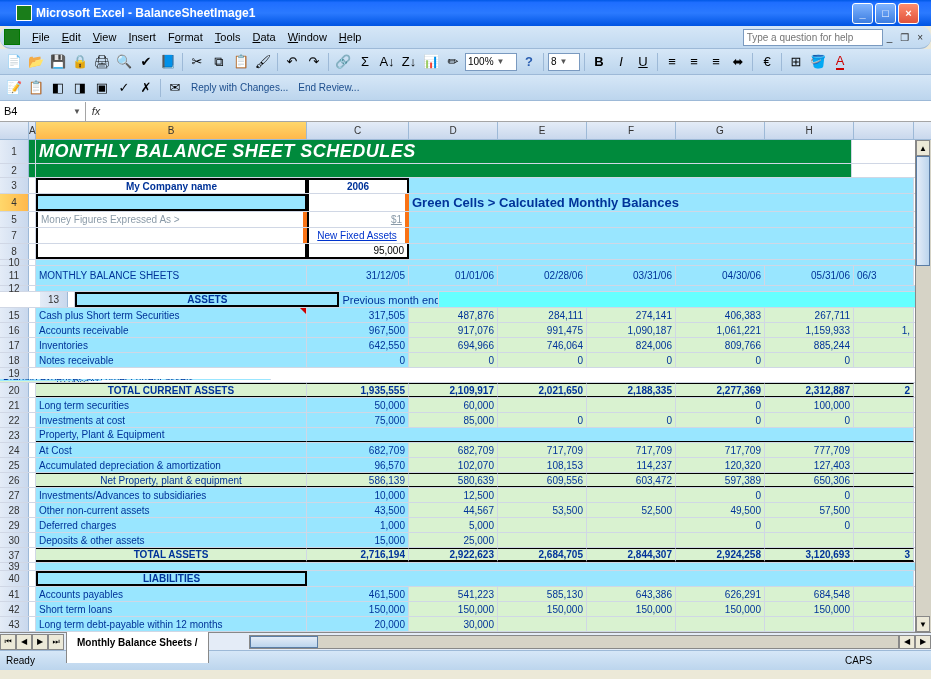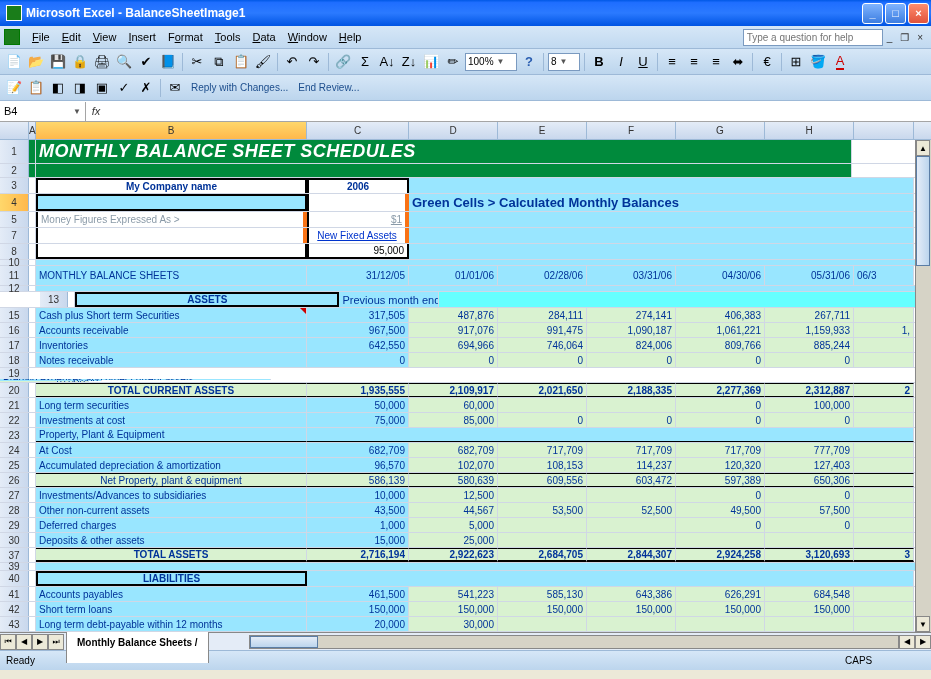--- a/index.html
+++ b/index.html
@@ -1,26 +1,26 @@
 <!DOCTYPE html>
 <html><head>
 <meta charset="utf-8">
 <style>
 * { margin:0; padding:0; box-sizing:border-box; }
 body { font-family:Tahoma,Arial,sans-serif; font-size:11px; background:#ece9d8; overflow:hidden; width:931px; height:679px; }
 
 
-.titlebar { height:26px; background:linear-gradient(to bottom,#0058e6 0%,#1f6eff 10%,#2b7aff 50%,#0054e3 100%); display:flex; align-items:center; padding:0 2px; color:#fff; }
+.titlebar { height:26px; background:linear-gradient(to bottom,#0058e6 0%,#1f6eff 10%,#2b7aff 50%,#0054e3 100%); display:flex; align-items:center; padding:0 12px; color:#fff; }
 .titlebar .ico { width:16px; height:16px; background:#1a7d1a; margin:0 4px; border:1px solid #fff; }
 .titlebar .title { font-weight:bold; font-size:12px; flex:1; }
 .titlebar .wbtn { width:21px; height:21px; margin-left:2px; background:linear-gradient(to bottom,#7fb4ff 0%,#3d7de0 100%); border:1px solid #fff; border-radius:3px; display:flex; align-items:center; justify-content:center; color:#fff; font-weight:bold; font-size:11px; }
 .titlebar .wbtn.close { background:linear-gradient(to bottom,#ff8d6d 0%,#e0533c 100%); }
 
 
-.menubar { height:20px; background:linear-gradient(to bottom,#d6e7f7 0%,#c1d9f0 100%); display:flex; align-items:center; padding:11px 4px; border-bottom:1px solid #9db9d7; }
+.menubar { height:20px; background:linear-gradient(to bottom,#d6e7f7 0%,#c1d9f0 100%); display:flex; align-items:center; padding:11px 4px; border-bottom:1px solid #9db9d7;border-radius:11px; }
 .menubar .xico { width:16px; height:16px; background:#1a7d1a; margin-right:6px; border:1px solid #070; }
 .menubar .m { padding:2px 6px; cursor:default; }
 .menubar .m u { text-decoration:underline; }
 .menubar .help { flex:1; }
 .menubar .qbox { width:140px; height:17px; background:#fff; border:1px solid #7a9ac0; font-size:10px; padding:1px 3px; color:#888; }
 .menubar .mdiclose { padding:0 4px; color:#333; font-size:10px; }
 
 
 .toolbar { height:26px; background:linear-gradient(to bottom,#d6e7f7 0%,#bcd5ed 100%); display:flex; align-items:center; padding:0 4px; border-bottom:1px solid #9db9d7; gap:2px; }
 .tb { width:20px; height:20px; display:flex; align-items:center; justify-content:center; border:1px solid transparent; font-size:13px; }

